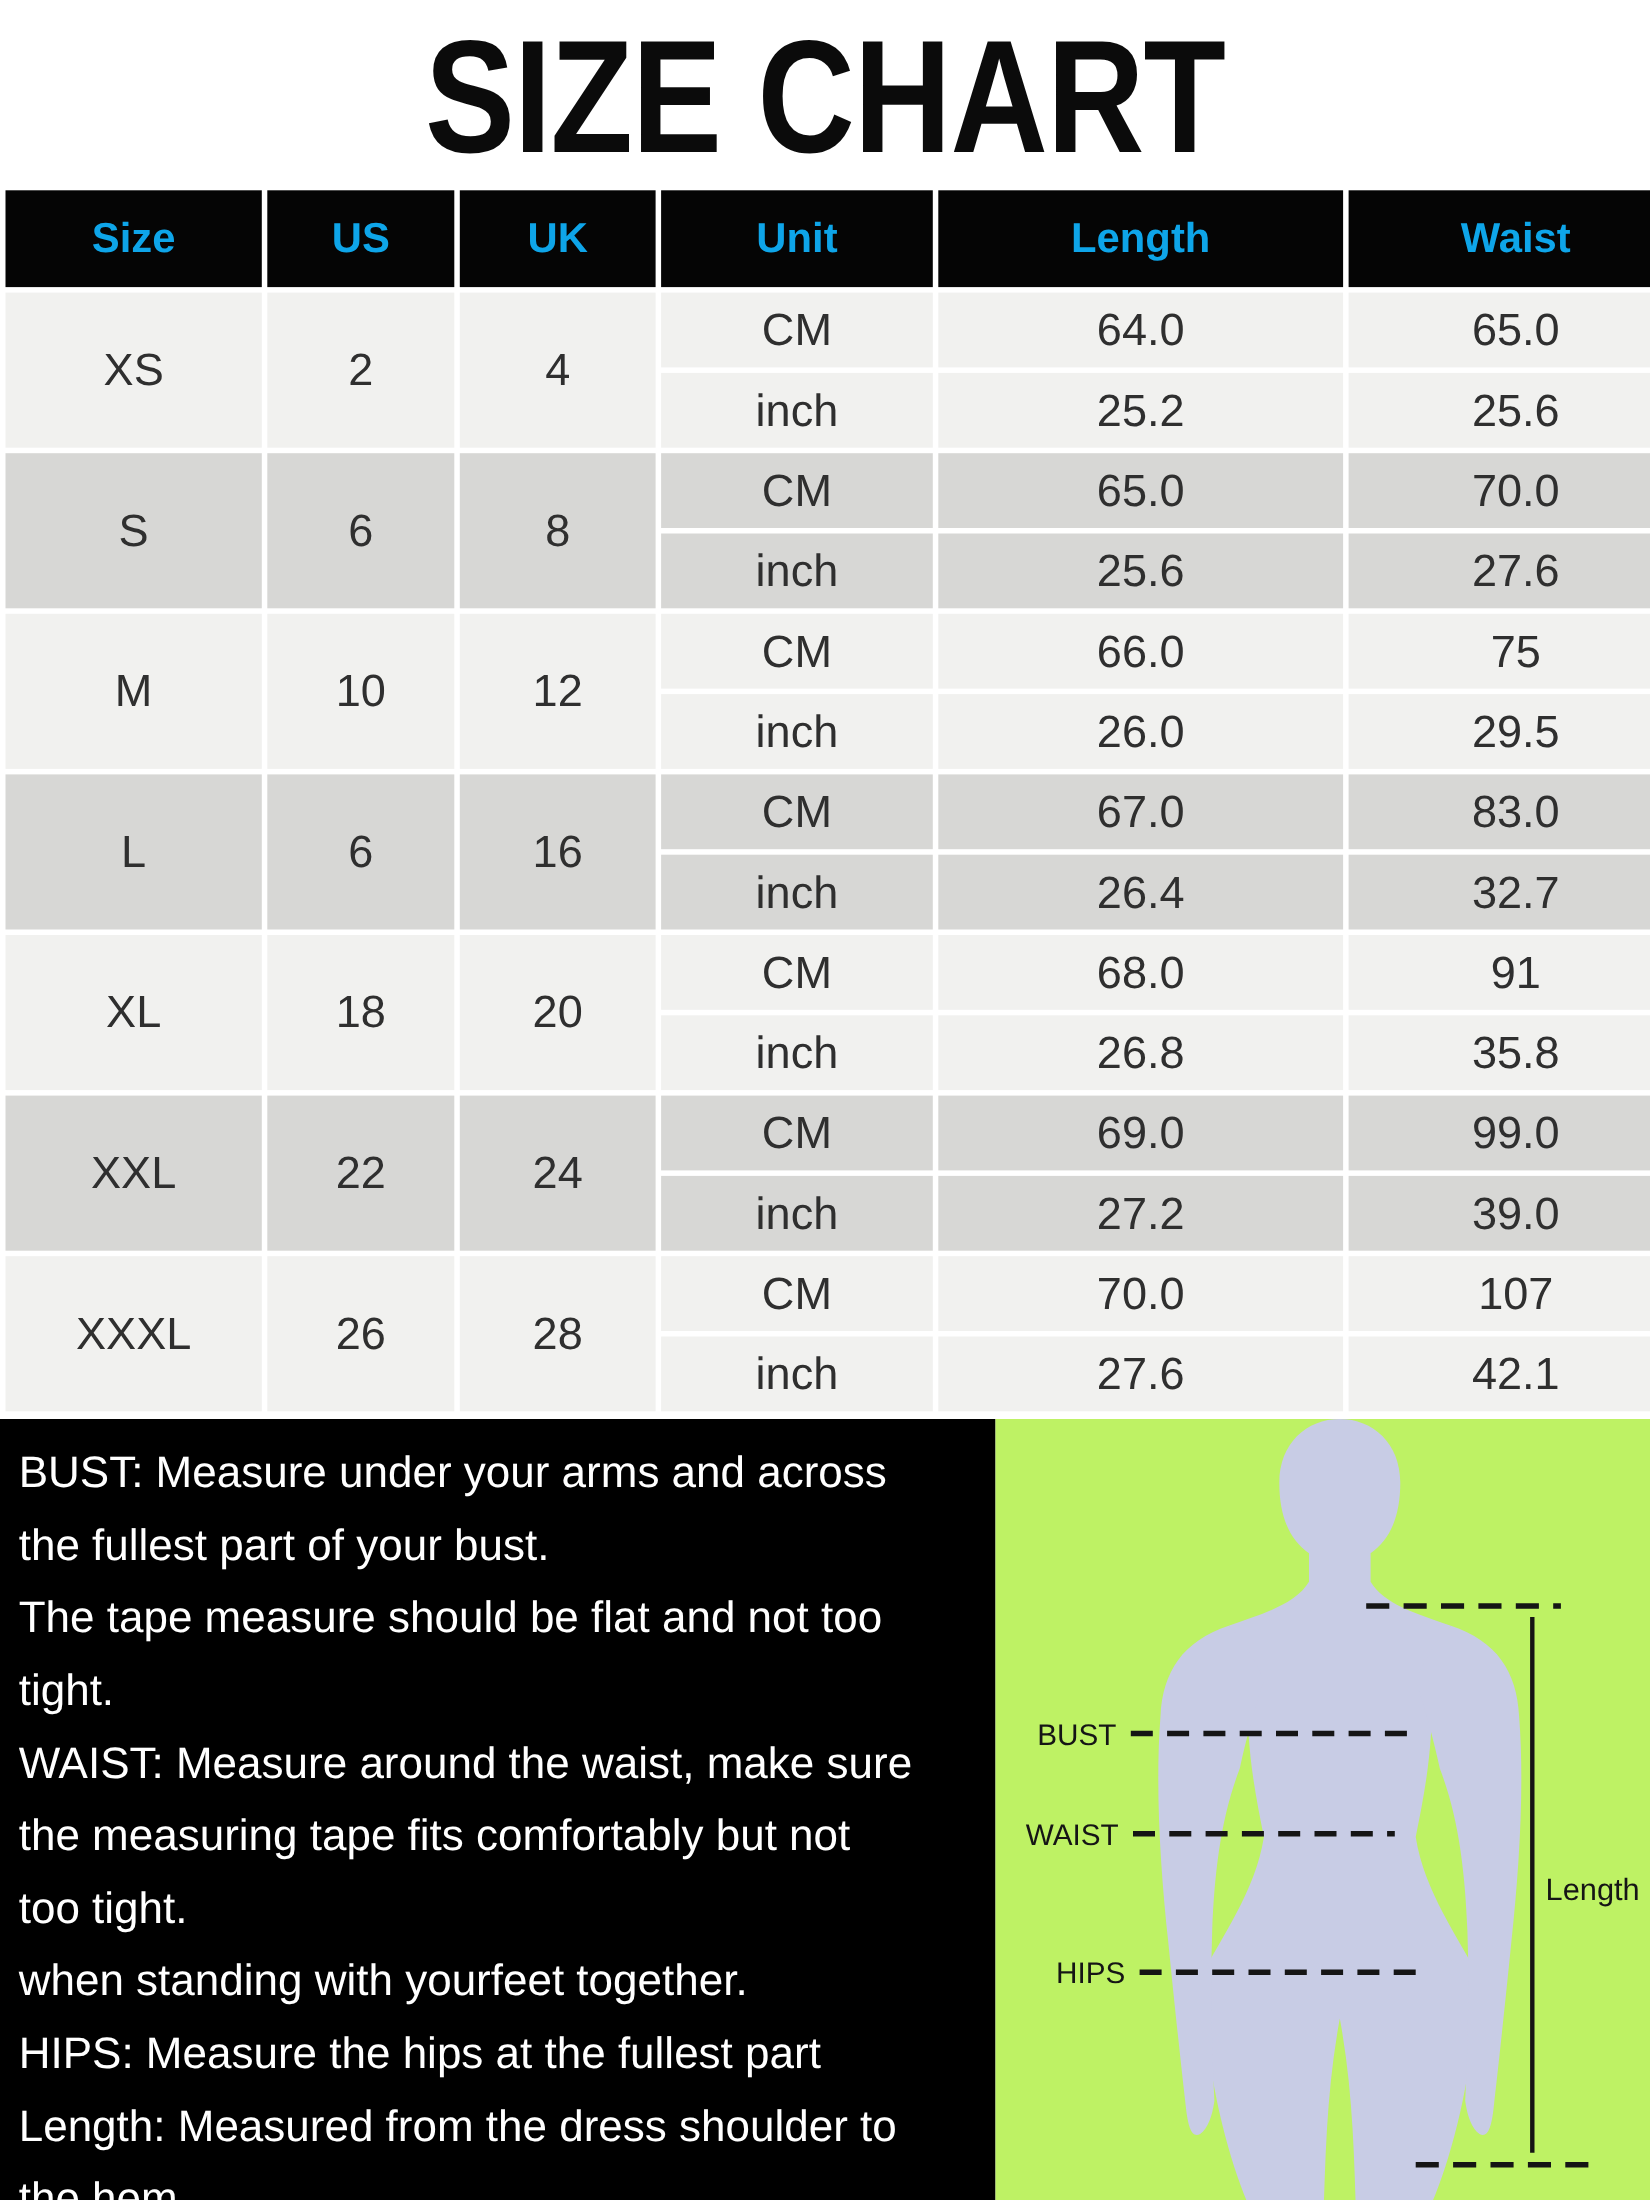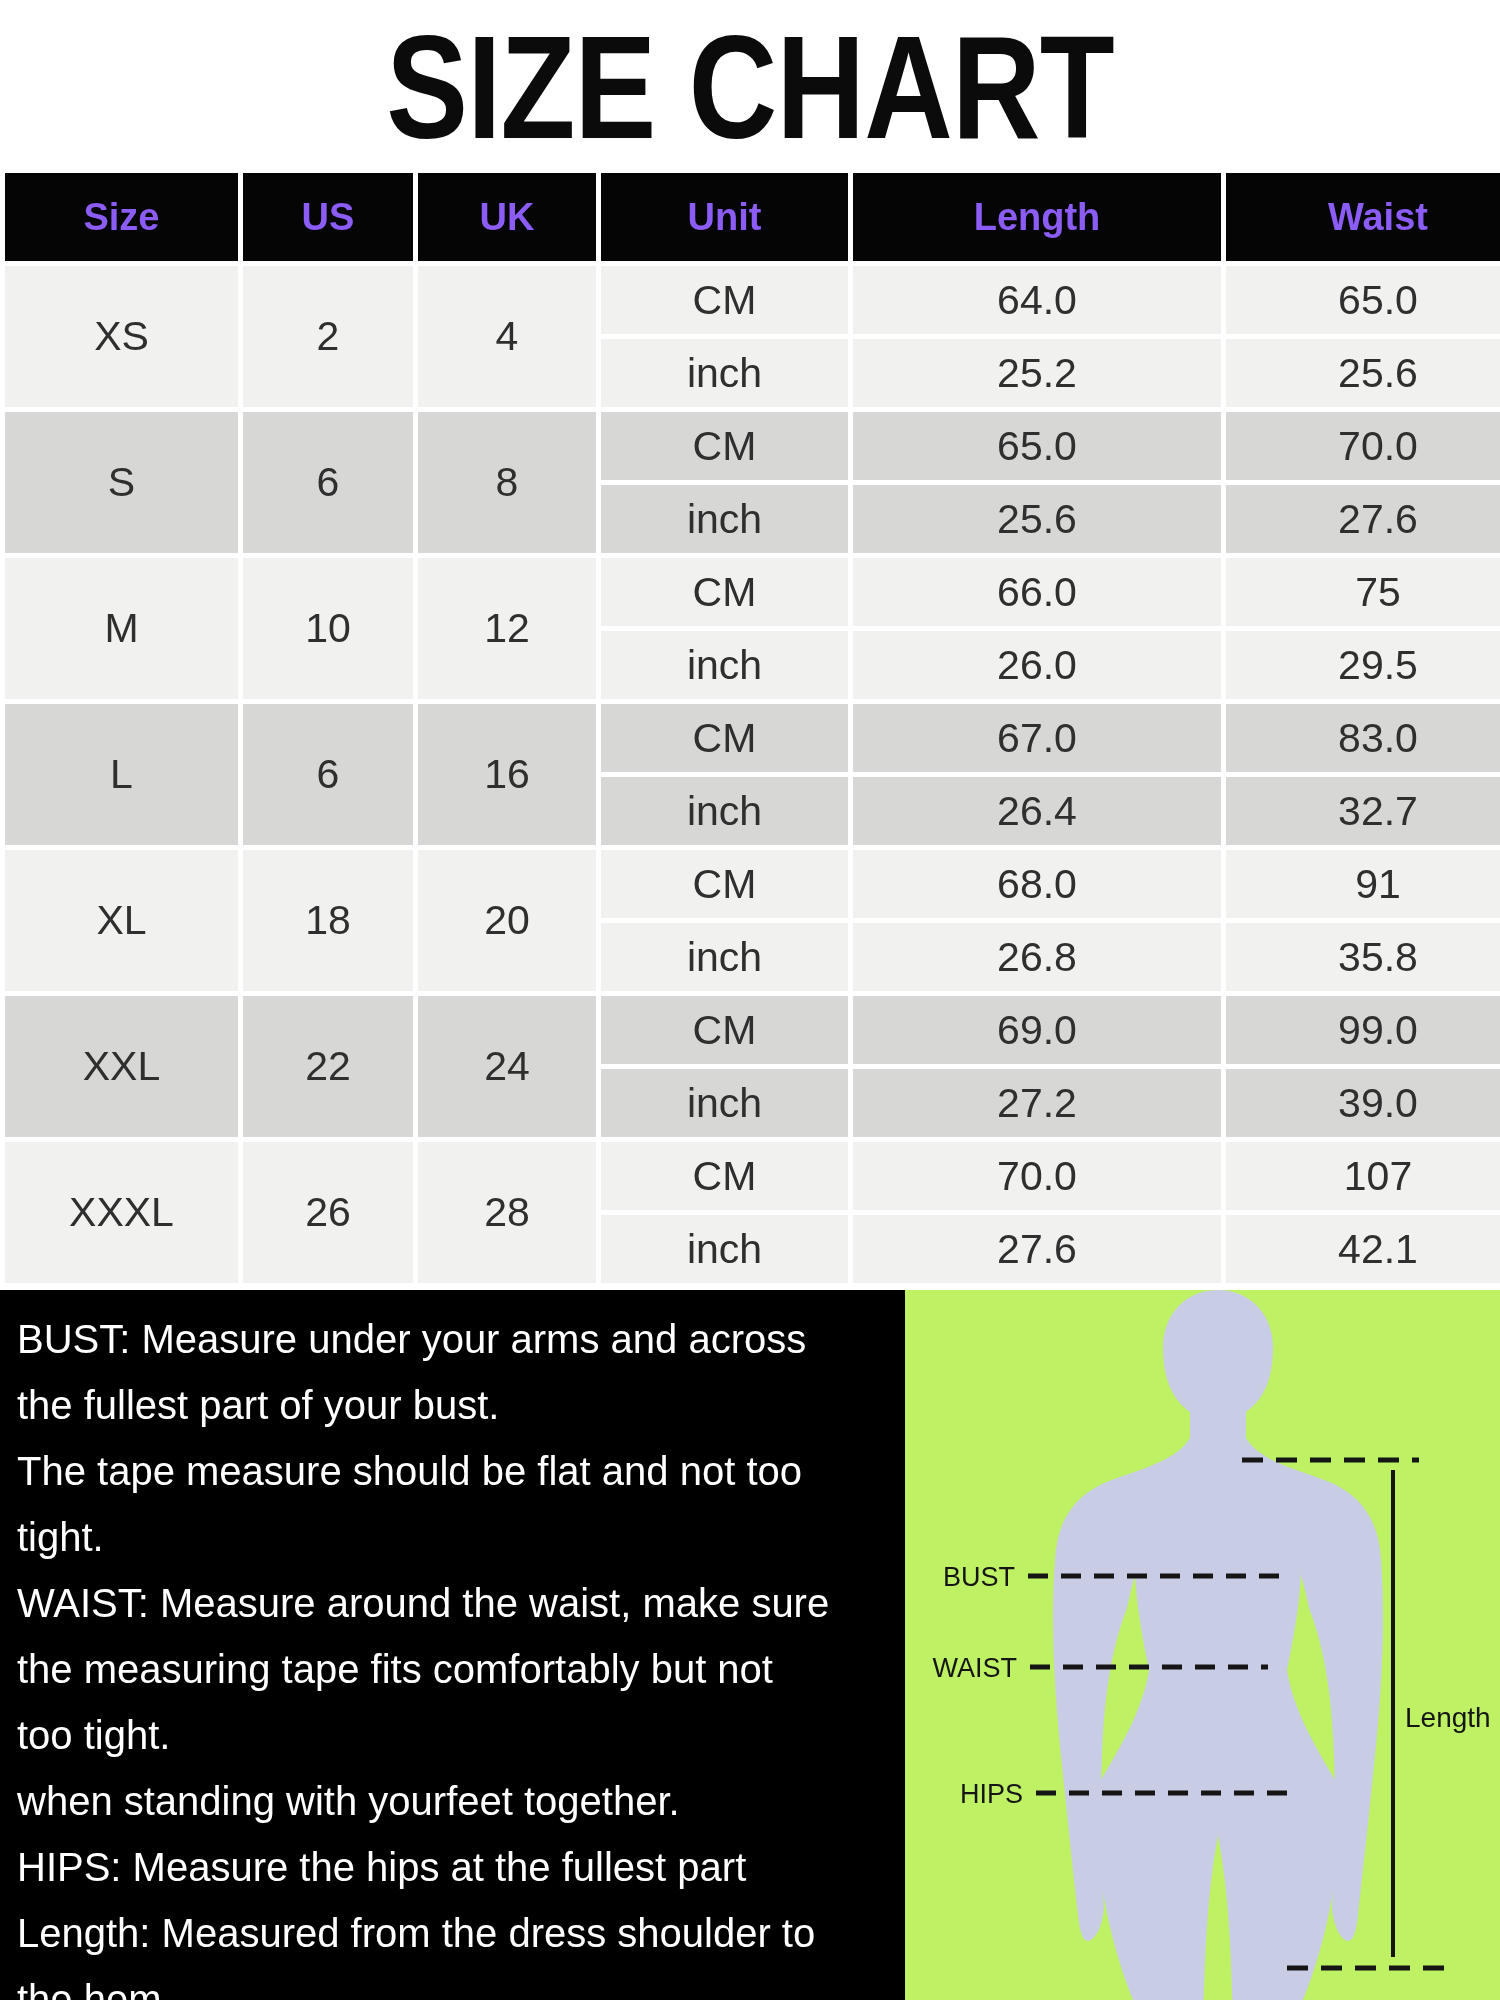--- a/index.html
+++ b/index.html
@@ -15,21 +15,21 @@
     font-size:146px;font-weight:700;letter-spacing:-1px;line-height:1.1;
     transform:scaleX(0.84);transform-origin:50% 0;
     white-space:nowrap;
   }
   
   table.size-table{
     position:absolute;top:146px;left:0;width:1500px;
     border-collapse:separate;border-spacing:5px;table-layout:fixed;
   }
   table.size-table th{
-    background:#050505;color:#8b5cf6;
+    background:#050505;color:#0ea5e9;
     font-size:38px;font-weight:700;text-align:center;vertical-align:middle;
     height:88px;padding:0;
   }
   table.size-table td{
     font-size:41px;color:#2f2f2f;text-align:center;vertical-align:middle;
     height:68px;padding:0;font-weight:400;
   }
   td.light{background:#f1f1ef;}
   td.dark{background:#d7d7d5;}
   

